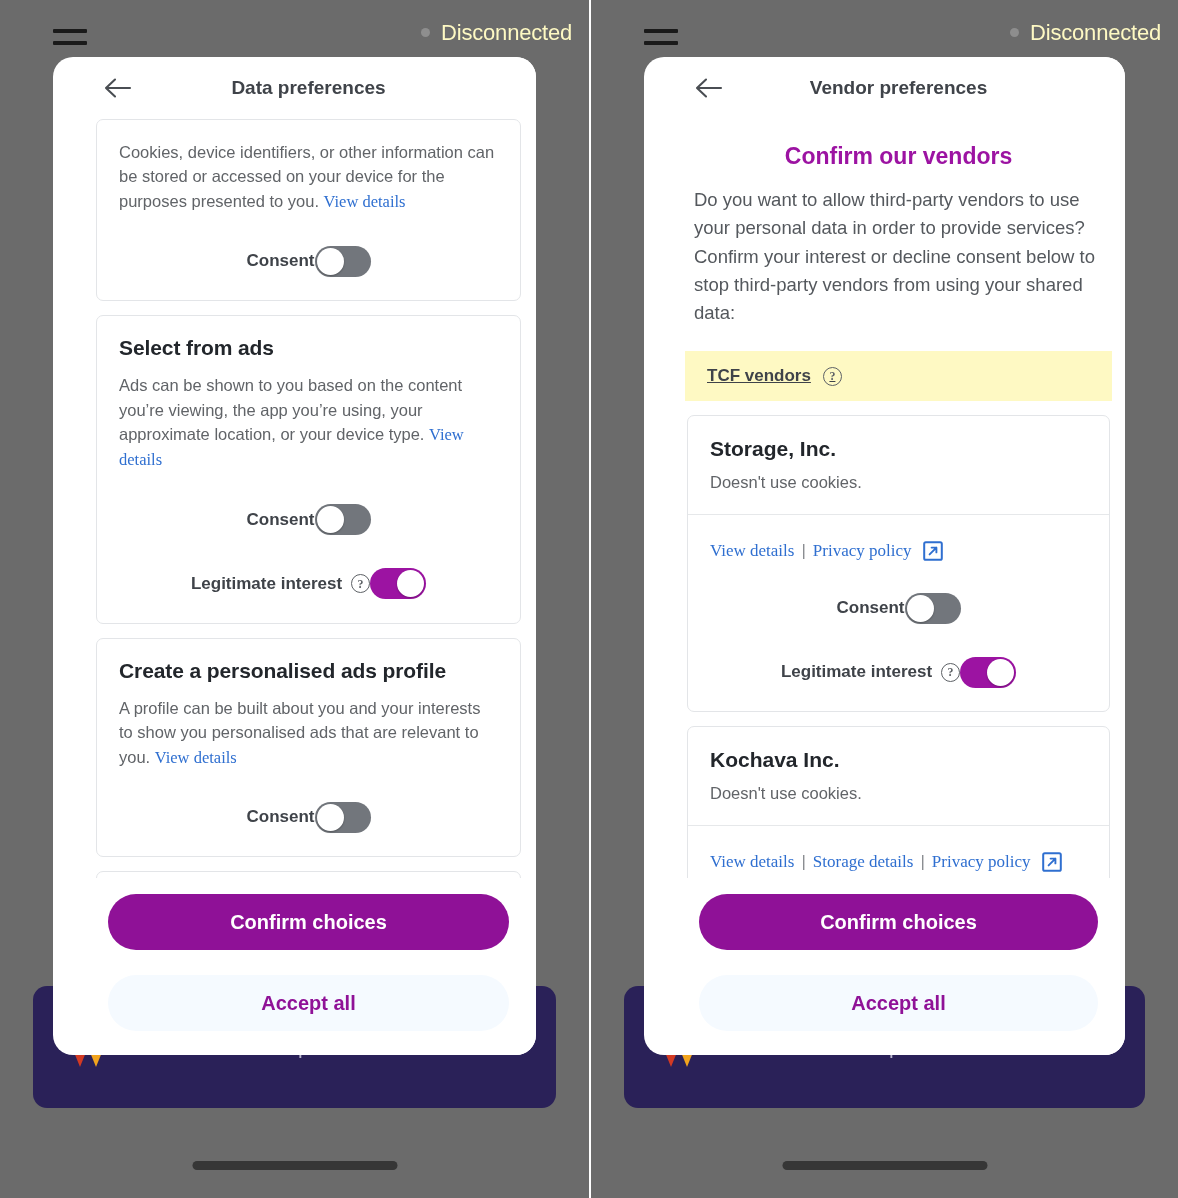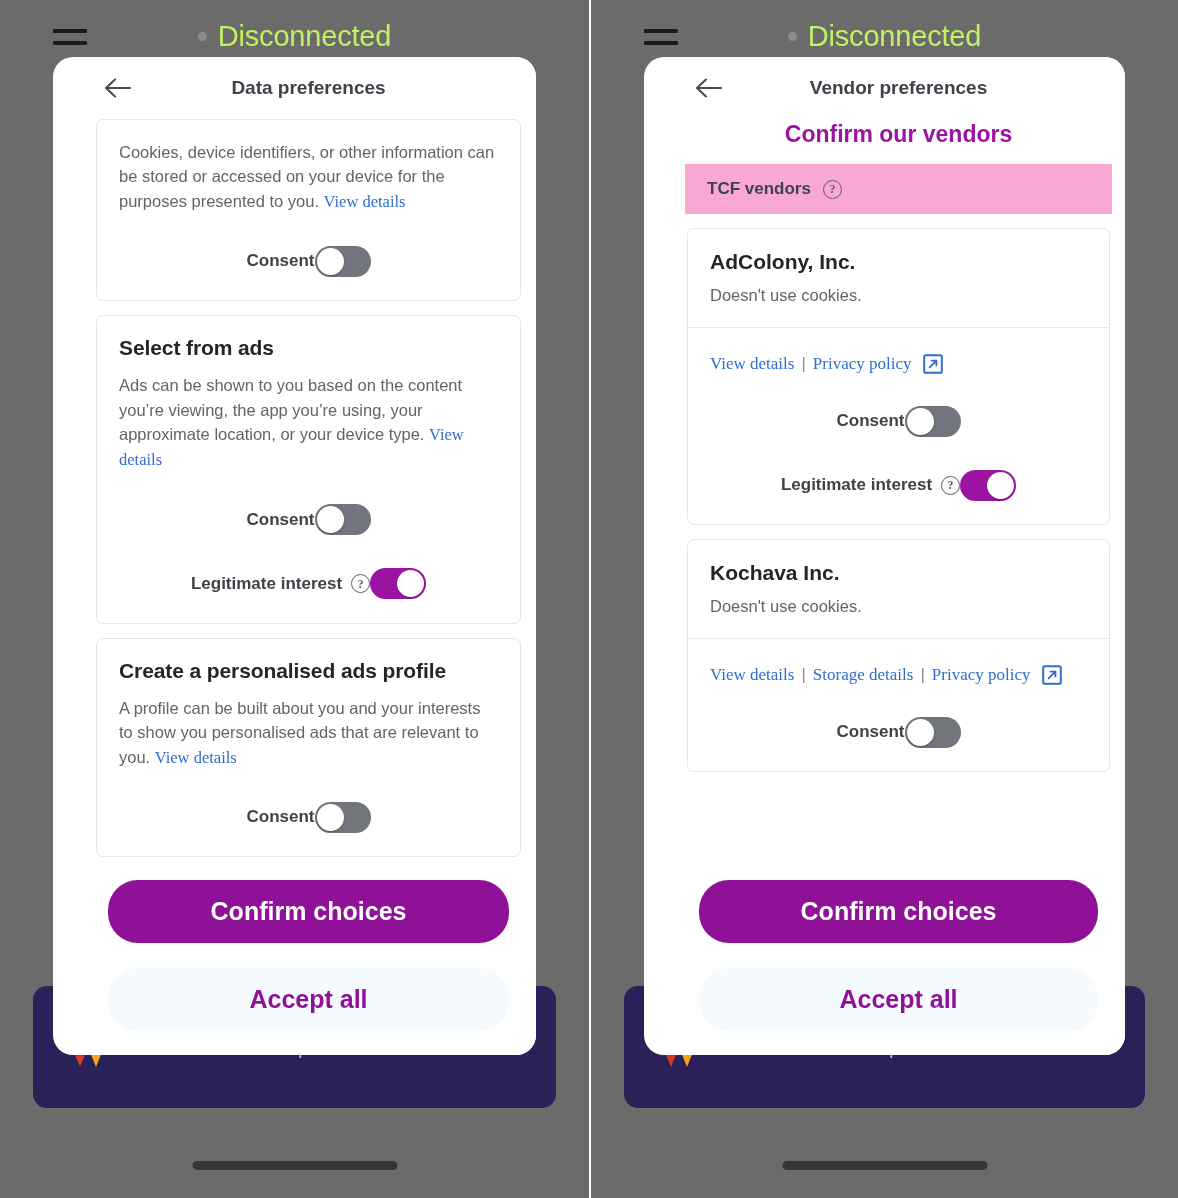--- a/index.html
+++ b/index.html
@@ -35,22 +35,22 @@
   .hamburger {
     position: absolute; left: 36px; top: 26px;
     width: 34px; height: 22px;
     display: flex; flex-direction: column; justify-content: space-between;
     padding: 3px 0;
     cursor: pointer;
   }
   .hamburger i { display: block; height: 4px; background: #1a1a1a; border-radius: 1px; }
   .appbar-title {
     position: absolute; left: 0; right: 0; top: 20px;
-    text-align: center;
-    font-size: 29px; font-weight: 400; color: #bef264;
+    text-align: right;
+    font-size: 22px; font-weight: 400; color: #fef9c3;
     letter-spacing: -0.2px;
   }
   .status-dot {
     display: inline-block;
     width: 9px; height: 9px; border-radius: 50%;
     background: #8e8e8e;
     vertical-align: middle;
     margin-right: 11px; margin-bottom: 3px;
   }
 
@@ -172,33 +172,34 @@
     box-shadow: 0 1px 2px rgba(0,0,0,.28);
     transition: left .12s;
   }
   .switch.off .knob { left: 2px; }
   .switch.on  .knob { left: 27px; }
 
   
   .vendor-intro-title {
     text-align: center;
     font-size: 23px; font-weight: 700; color: #9c13a2;
-    margin: 2px 0 16px 0;
+    margin: 24px 0 16px 0;
   }
   .vendor-intro-text {
     font-size: 18.5px; line-height: 1.53; color: #54585d;
     padding: 0 7px 0 7px;
     margin-bottom: 24px;
   }
   .section-bar {
-    background: #f9a8d4;
+    background: #fef9c3;
     padding: 15px 22px;
     font-size: 17px; font-weight: 700; color: #3f4349;
     display: flex; align-items: center; gap: 12px;
     margin: 0 -2px 14px -2px;
+    text-decoration: underline;
   }
   .vendor-card {
     border: 1px solid #e3e5e8;
     border-radius: 7px;
     margin-bottom: 14px;
     background: #fff;
     overflow: hidden;
   }
   .vendor-head { padding: 21px 22px 22px 22px; }
   .vendor-name {
@@ -223,23 +224,23 @@
   
   .sheet-foot {
     flex: 0 0 auto;
     background: #ffffff;
     padding: 16px 27px 24px 27px;
     position: relative;
     z-index: 5;
   }
   .btn {
     display: flex; align-items: center; justify-content: center;
-    width: 100%; height: 63px;
+    width: 100%; height: 56px;
     border-radius: 30px;
-    font-size: 25px; font-weight: 700;
+    font-size: 20px; font-weight: 700;
     cursor: pointer; border: none;
     font-family: "Liberation Sans", sans-serif;
   }
   .btn-primary { background: #8f1197; color: #ffffff; }
   .btn-secondary { background: #f5faff; color: #8f1197; margin-top: 25px; }
 </style>
 </head>
 <body>
 
 <div class="stage">
@@ -379,29 +380,30 @@
             <svg width="28" height="22" viewBox="0 0 28 22" fill="none">
               <path d="M26 11H2M2 11L11 2.5M2 11L11 19.5" stroke="#4a4e53" stroke-width="2.1" stroke-linecap="round" stroke-linejoin="round"></path>
             </svg>
           </div>
           <div class="sheet-title">Vendor preferences</div>
         </div>
 
         <div class="sheet-body">
 
           <div class="vendor-intro-title">Confirm our vendors</div>
+          <div class="vendor-intro-text">Do you want to allow third-party vendors to use your personal data in order to provide services? Confirm your interest or decline consent below to stop third-party vendors from using your shared data:</div>
 
           <div class="section-bar">
             <span>TCF vendors</span>
             <span class="help-icon">?</span>
           </div>
 
           <div class="vendor-card">
             <div class="vendor-head">
-              <div class="vendor-name">AdColony, Inc.</div>
+              <div class="vendor-name">Storage, Inc.</div>
               <div class="vendor-cookie">Doesn't use cookies.</div>
             </div>
             <div class="vendor-body">
               <div class="vendor-links">
                 <a class="link">View details</a>
                 <span class="sep">|</span>
                 <a class="link">Privacy policy</a>
                 <span class="ext-icon">
                   <svg width="20" height="20" viewBox="0 0 20 20" fill="none">
                     <rect x="1.2" y="1.2" width="17.6" height="17.6" rx="1.6" stroke="#2f6fd0" stroke-width="2"></rect>

